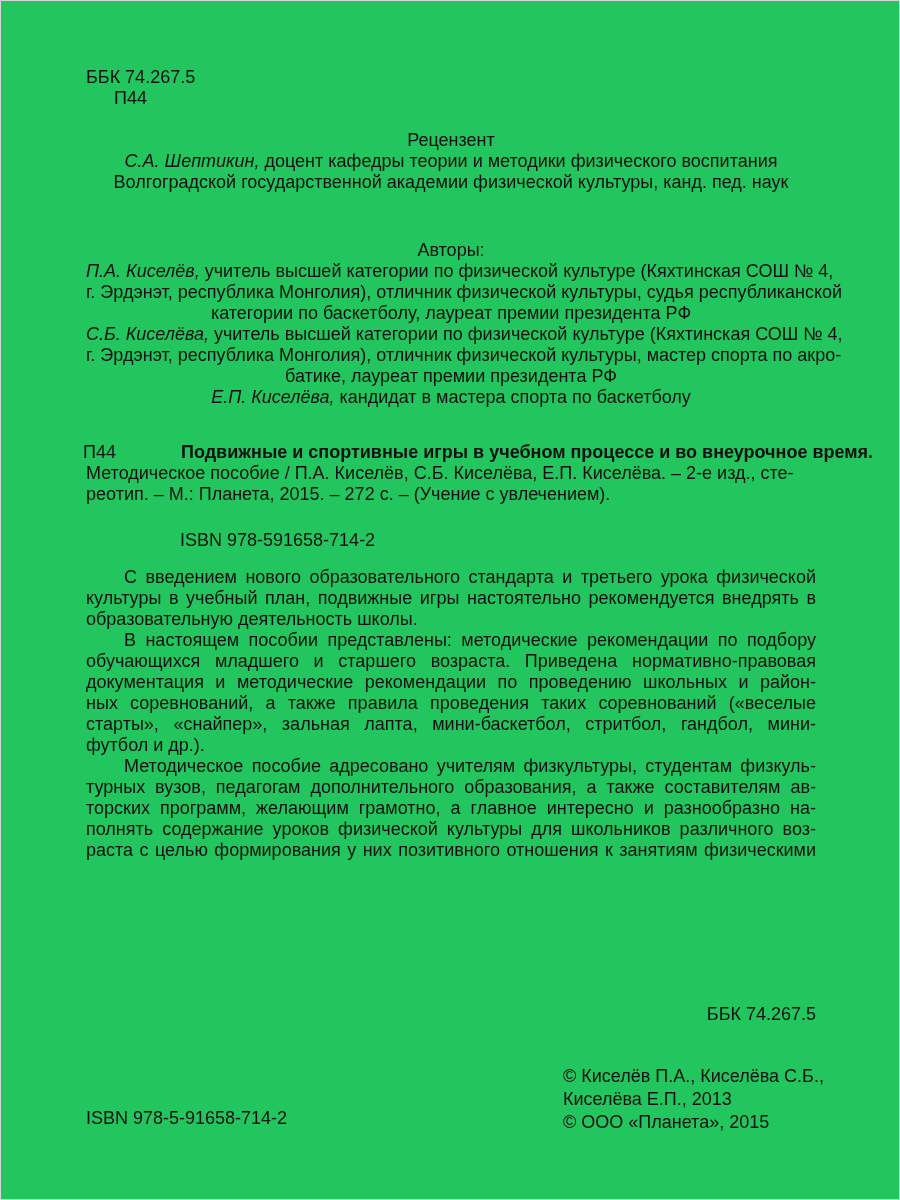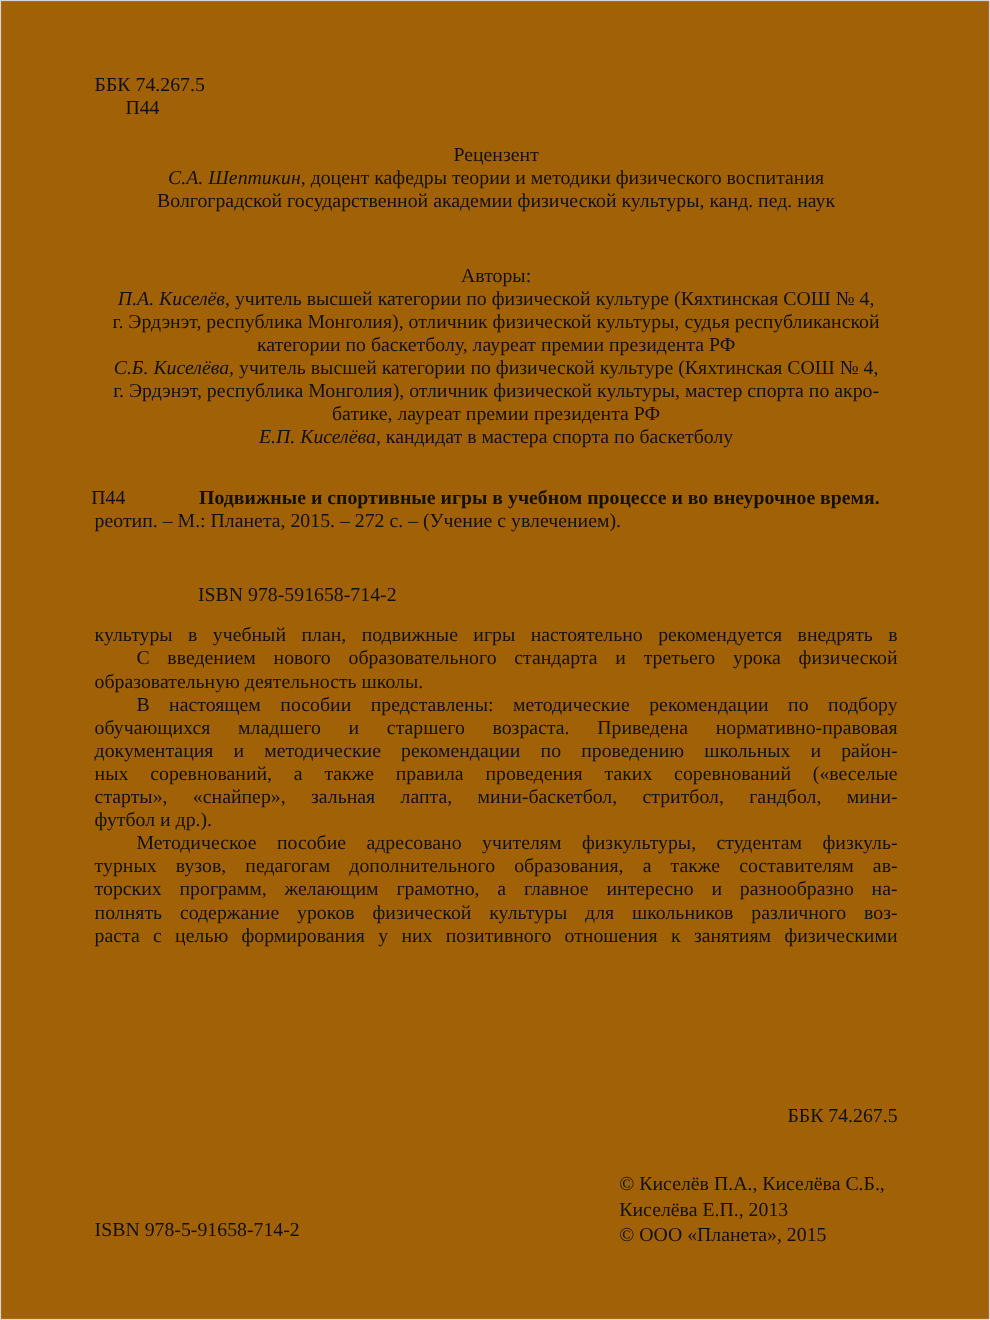--- a/index.html
+++ b/index.html
@@ -1,23 +1,23 @@
 <!DOCTYPE html>
 <html><head>
 <meta charset="utf-8">
 <style>
   html, body { margin: 0; padding: 0; background: #ffffff; }
   .page {
     position: relative;
     width: 900px;
     height: 1200px;
-    background: #a16207;
+    background: #22c55e;
     border: 1px solid #d6d6d6;
     box-sizing: border-box;
-    font-family: Liberation Serif, serif;
+    font-family: Liberation Sans, sans-serif;
     font-size: 18px;
     line-height: 21px;
     color: #111111;
     overflow: hidden;
   }
   .abs { position: absolute; }
 
   
   .bbk-top { left: 85px; top: 66px; }
   .bbk-top .sign { padding-left: 28px; }
@@ -82,30 +82,31 @@
 
     <div>
       <div class="cline"><span class="iname">Е.П. Киселёва,</span><span> кандидат в мастера спорта по баскетболу</span></div>
     </div>
   </section>
 
   <section class="abs catalog">
     <div class="label">П44</div>
     <div class="entry">
       <div class="jline ind-title"><b class="bold">Подвижные и спортивные игры в учебном процессе и во внеурочное время.</b></div>
+      <div class="jline">Методическое пособие / П.А. Киселёв, С.Б. Киселёва, Е.П. Киселёва. – 2-е изд., сте-</div>
       <div class="jline jlast">реотип. – М.: Планета, 2015. – 272 с. – (Учение с увлечением).</div>
     </div>
   </section>
 
   <div class="abs isbn-mid">ISBN 978-591658-714-2</div>
 
   <section class="abs annotation">
     <div>
+      <div class="jline ind">С введением нового образовательного стандарта и третьего урока физической</div>
       <div class="jline">культуры в учебный план, подвижные игры настоятельно рекомендуется внедрять в</div>
-      <div class="jline ind">С введением нового образовательного стандарта и третьего урока физической</div>
       <div class="jline jlast">образовательную деятельность школы.</div>
     </div>
     <div>
       <div class="jline ind">В настоящем пособии представлены: методические рекомендации по подбору</div>
       <div class="jline">обучающихся младшего и старшего возраста. Приведена нормативно-правовая</div>
       <div class="jline">документация и методические рекомендации по проведению школьных и район-</div>
       <div class="jline">ных соревнований, а также правила проведения таких соревнований («веселые</div>
       <div class="jline">старты», «снайпер», зальная лапта, мини-баскетбол, стритбол, гандбол, мини-</div>
       <div class="jline jlast">футбол и др.).</div>
     </div>

